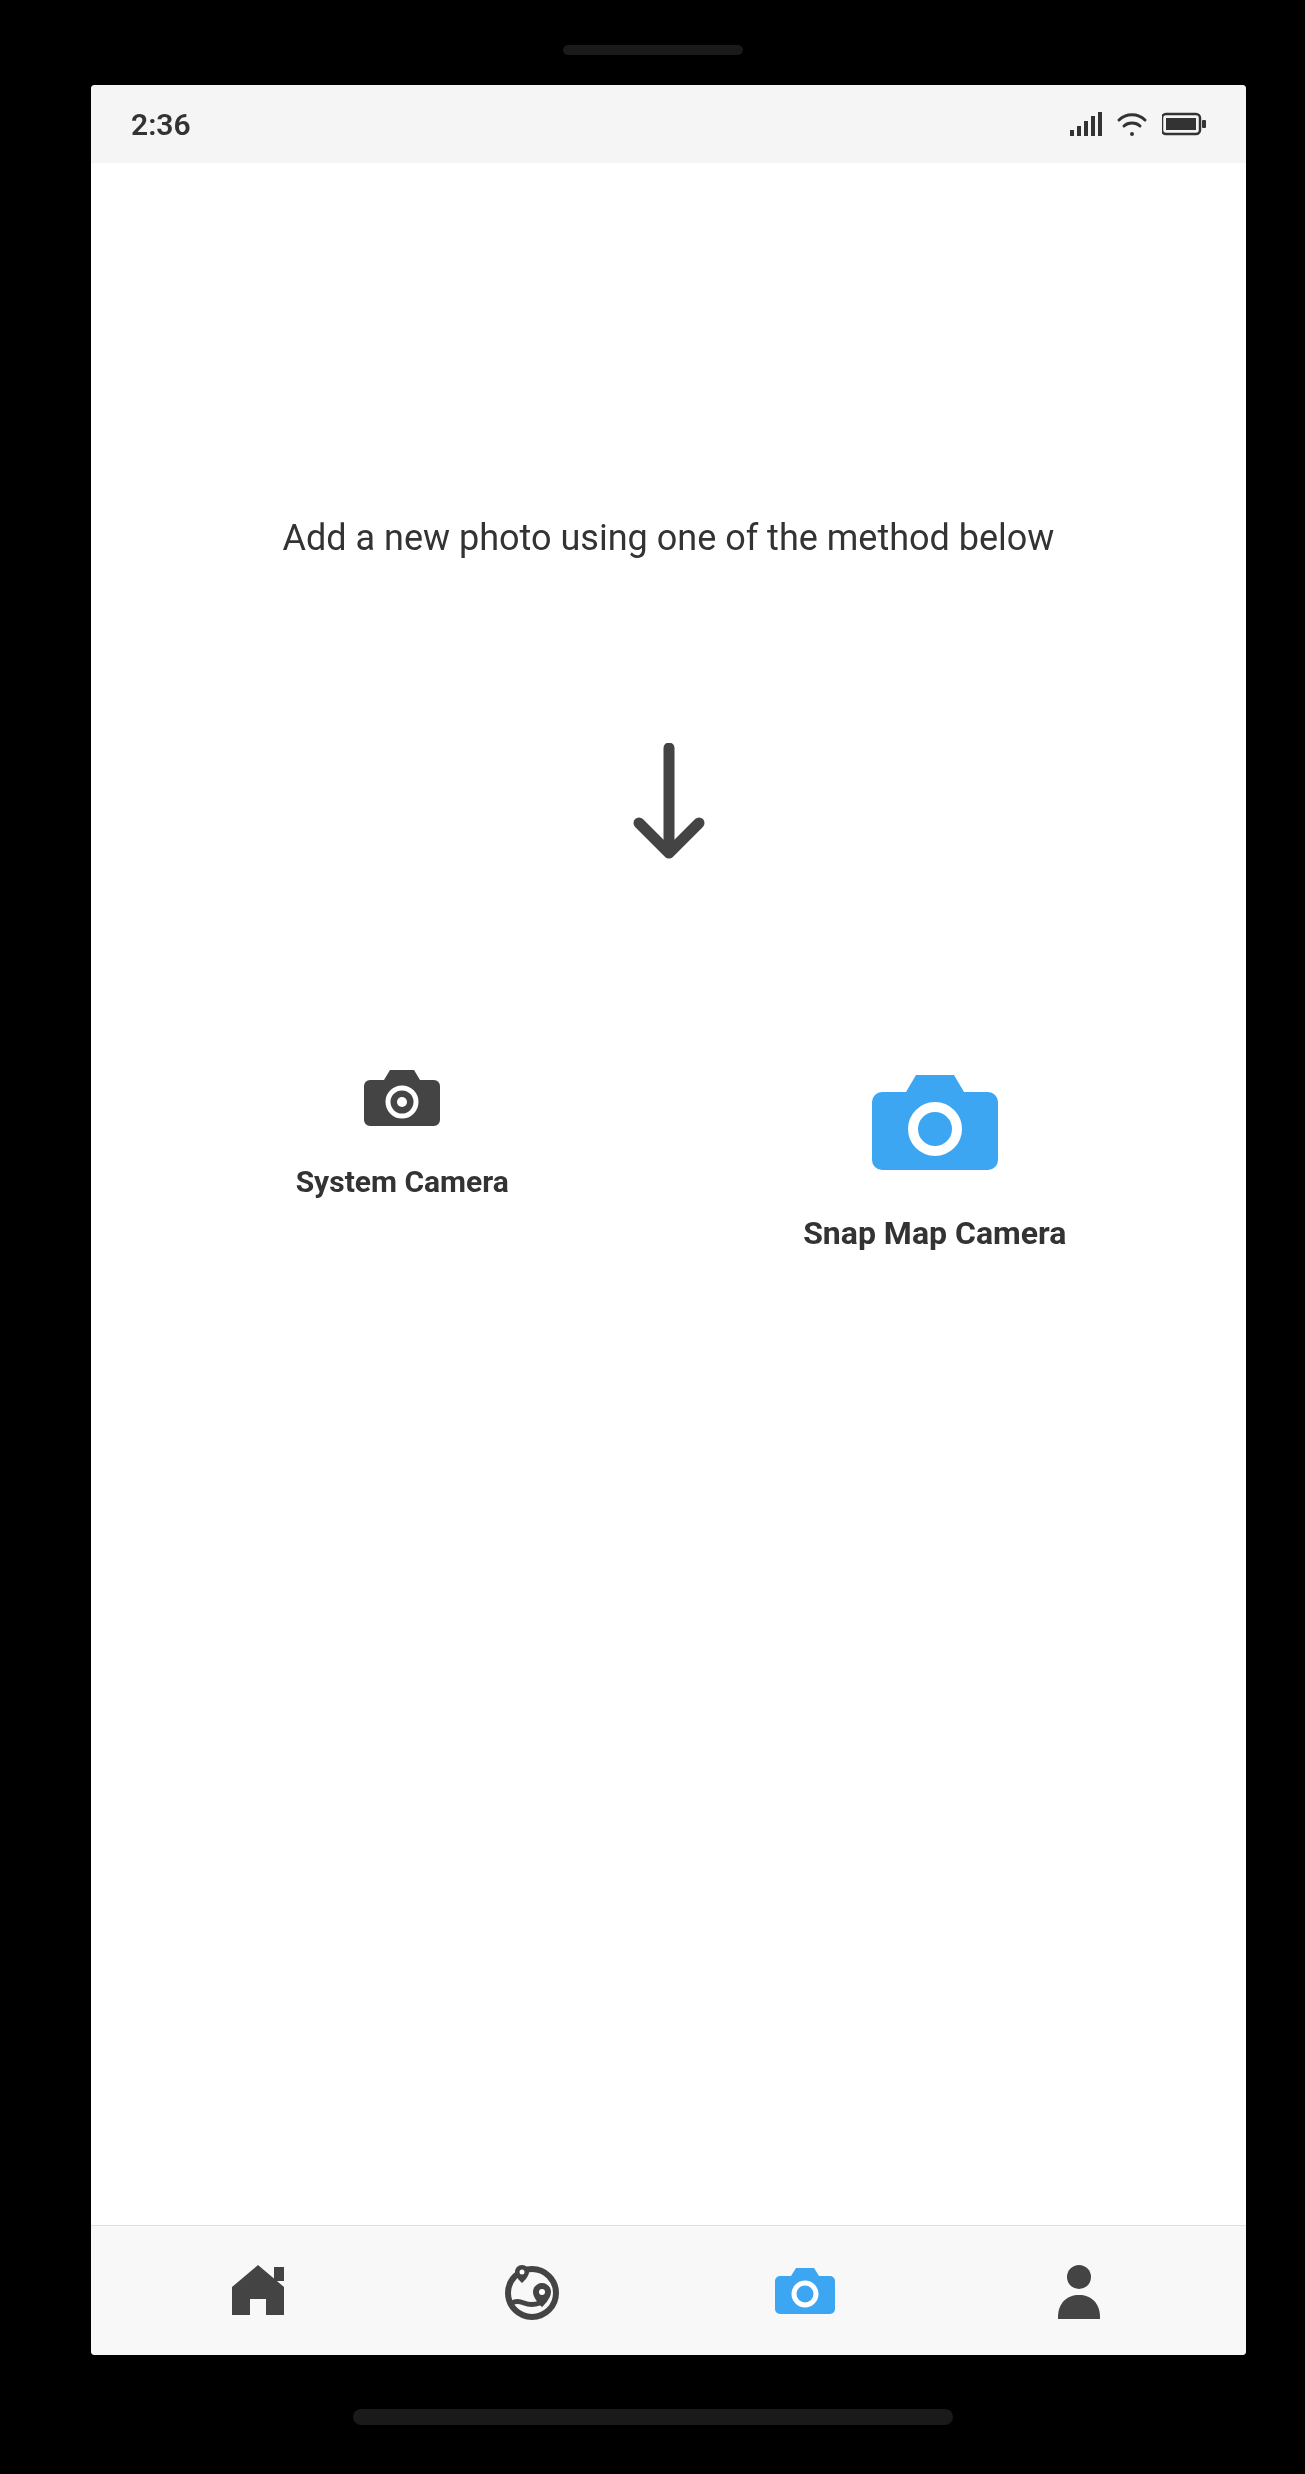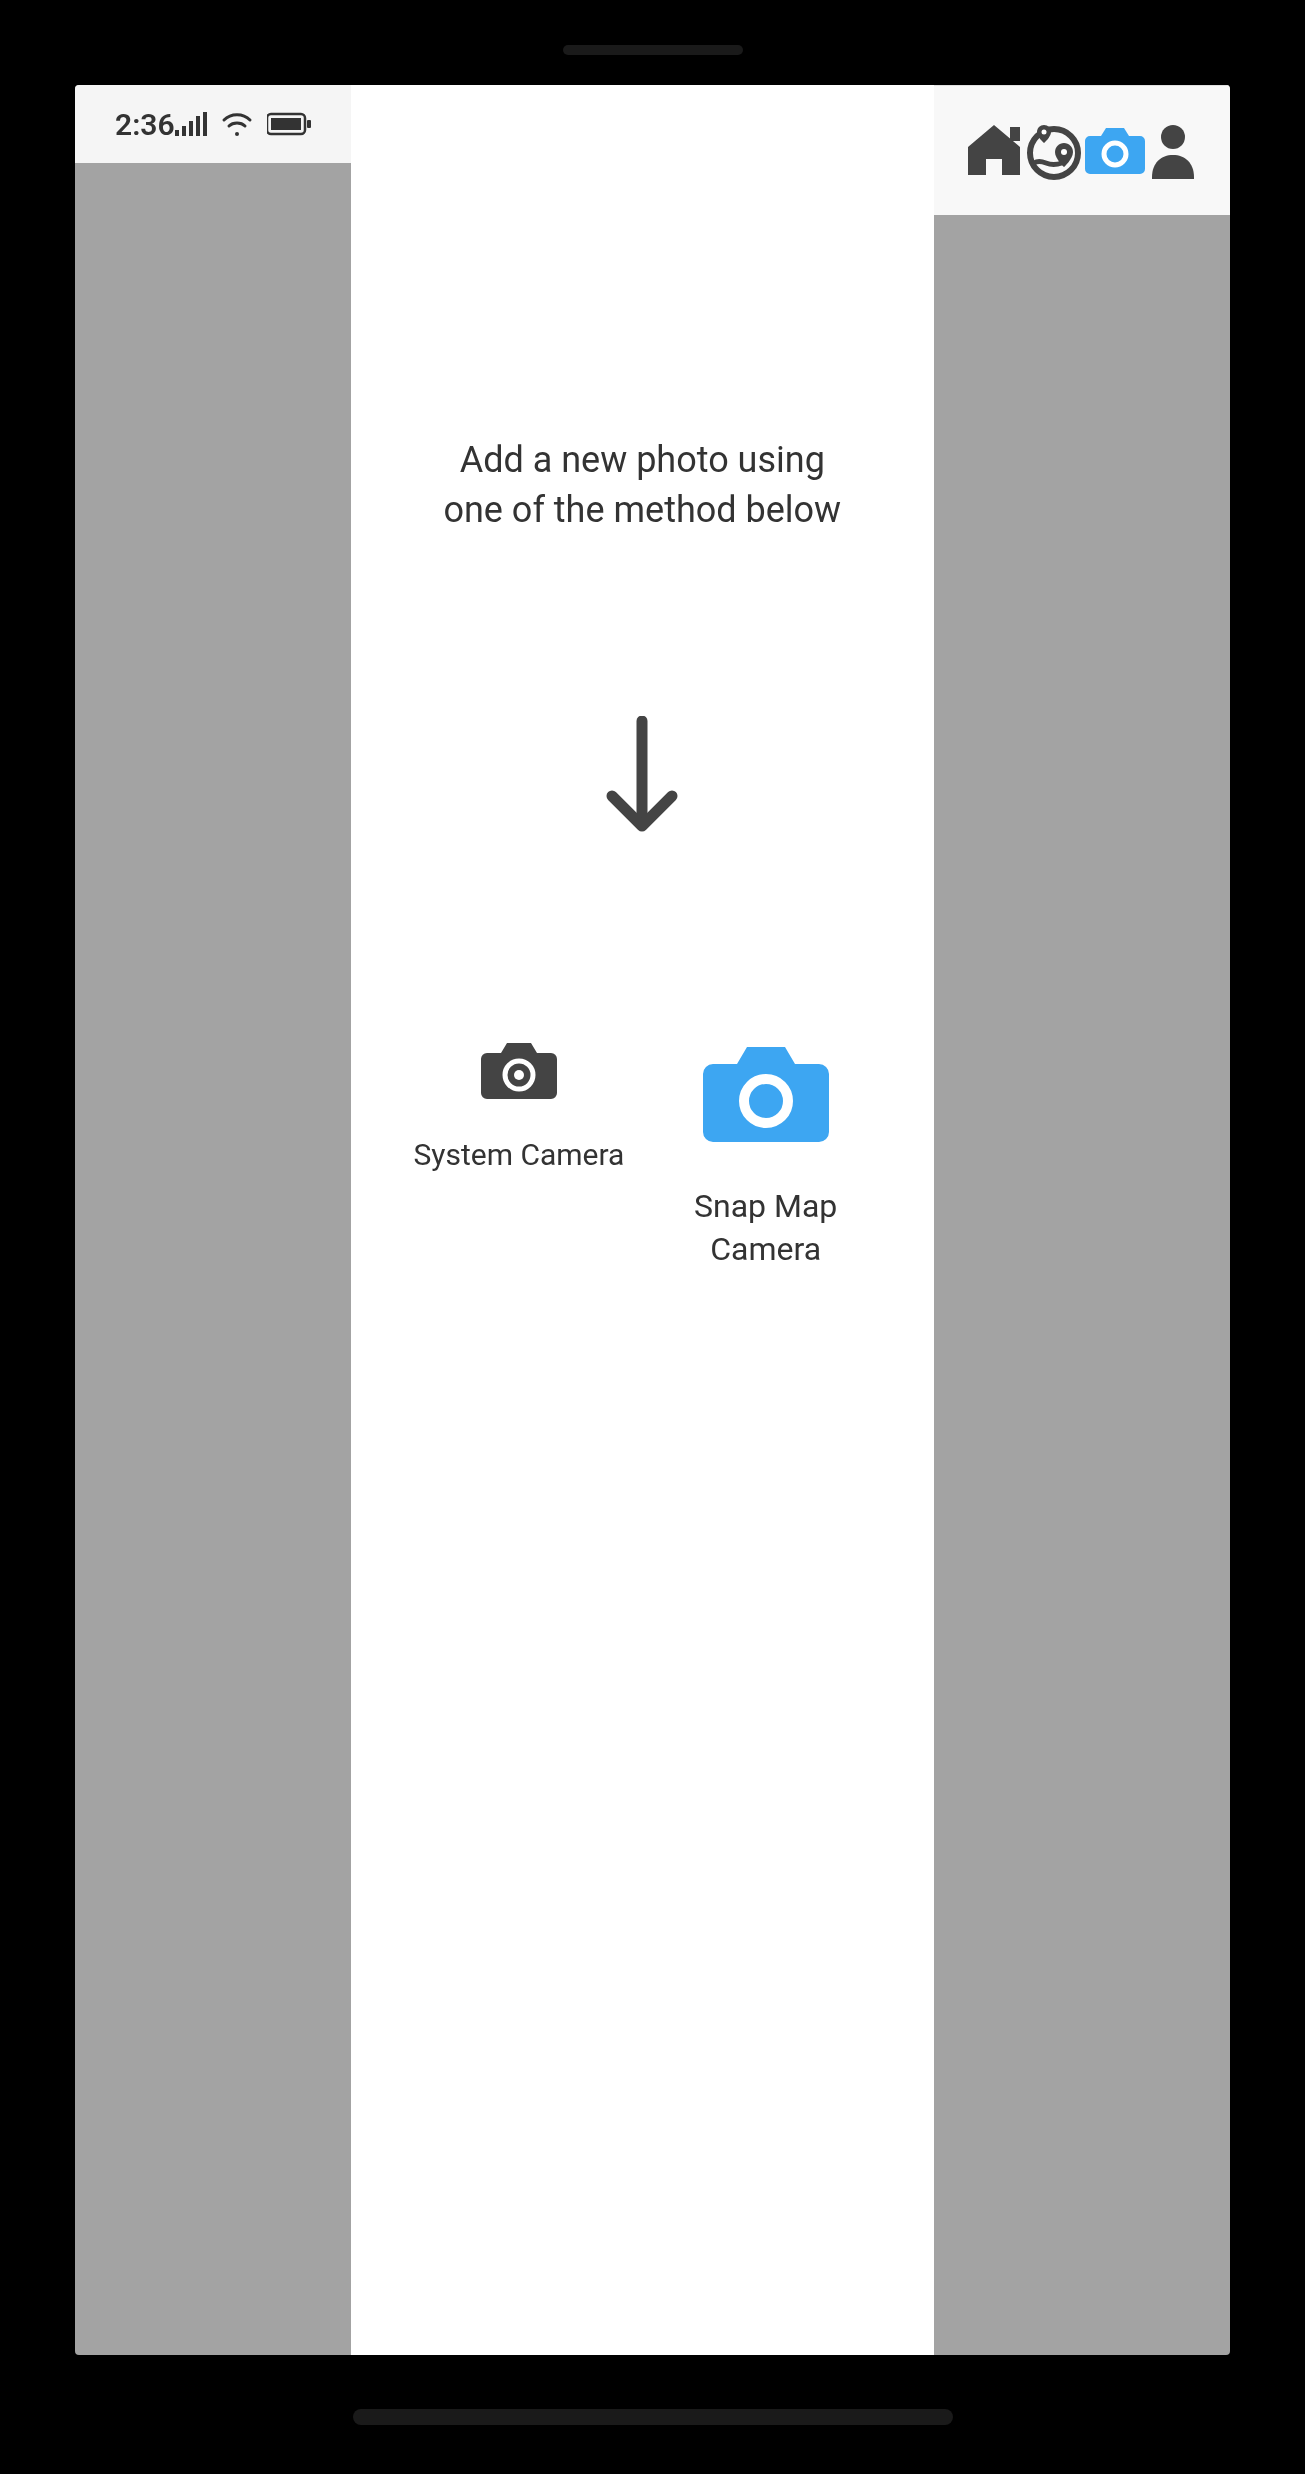--- a/index.html
+++ b/index.html
@@ -32,21 +32,22 @@
       background: #1a1a1a;
       border-radius: 5px;
     }
     .screen {
       width: 100%;
       height: 2270px;
       background: #a3a3a3;
       border-radius: 4px;
       overflow: hidden;
       display: flex;
-      flex-direction: row;
+      flex-direction: column;
+      margin-left: 16px;
     }
     .status-bar {
       height: 78px;
       background: #f5f5f5;
       display: flex;
       align-items: center;
       justify-content: space-between;
       padding: 0 40px;
     }
     .status-time {
@@ -97,20 +98,21 @@
       width: 100%;
       margin-top: 190px;
       gap: 30px;
     }
     .option-item {
       display: flex;
       flex-direction: column;
       align-items: center;
       cursor: pointer;
       flex: 1;
+      font-weight: bold;
     }
     .option-icon-small {
       width: 80px;
       height: 80px;
       display: flex;
       align-items: center;
       justify-content: center;
     }
     .option-icon-large {
       width: 130px;

